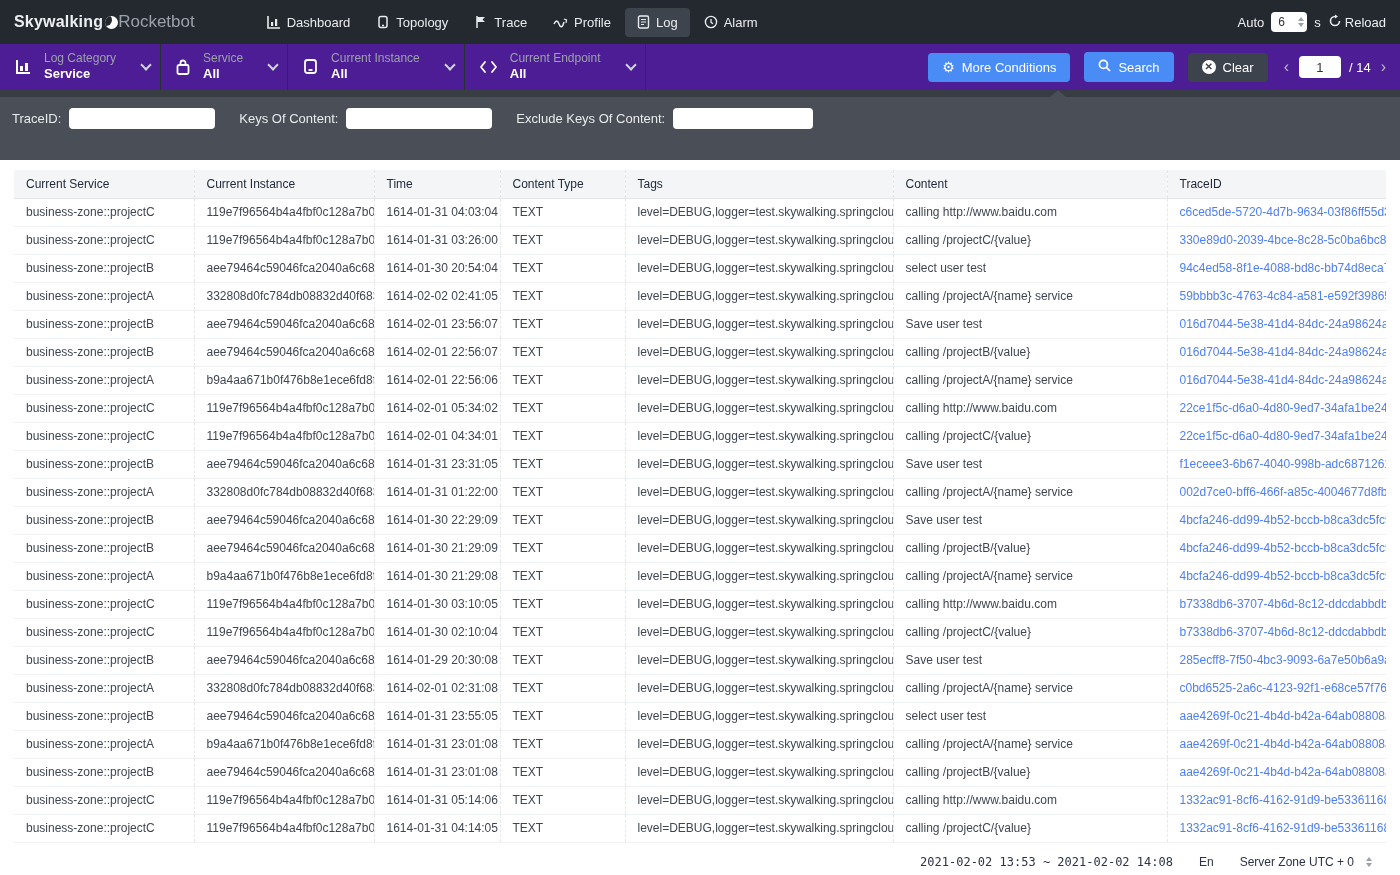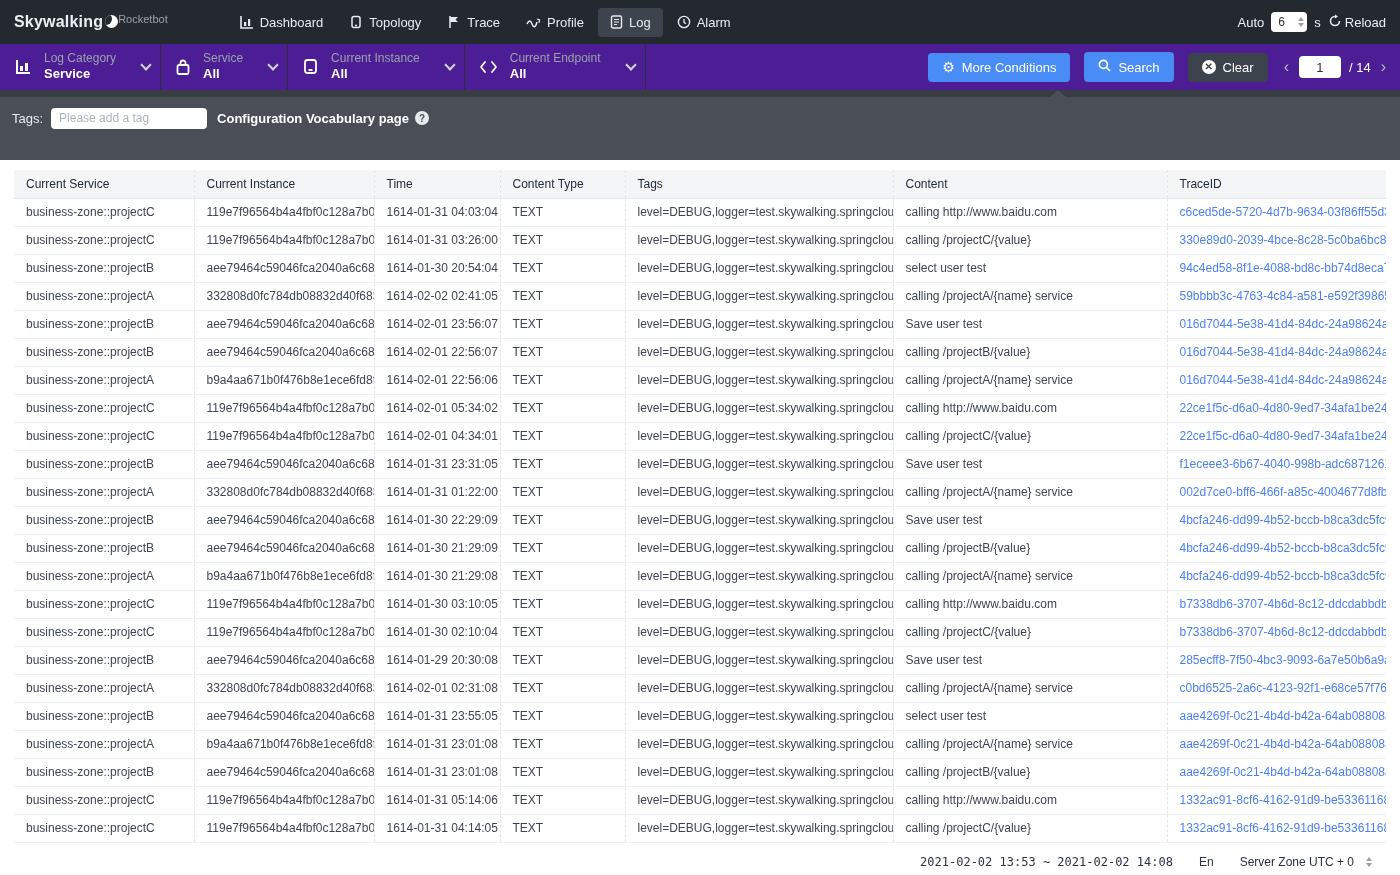--- a/index.html
+++ b/index.html
@@ -6,21 +6,21 @@
   html,body { width:1400px; height:875px; overflow:hidden; }
   body { font-family:"Liberation Sans", sans-serif; background:#fff; color:#3f4651; }
   .app { position:relative; width:1400px; height:875px; }
 
   
   .nav { height:44px; background:#242930; display:flex; align-items:center; padding:0 14px; color:#eceff2; }
   .logo { display:flex; justify-content:center; line-height:1.05; margin-right:60px; cursor:default; }
   .logo-top { display:flex; align-items:center; font-weight:bold; font-size:16px; letter-spacing:.2px; }
   .crescent { position:relative; width:13px; height:13px; margin-left:2px; border-radius:50%; background:#fff; overflow:hidden; display:inline-block; }
   .crescent::after { content:""; position:absolute; left:-5px; top:-2px; width:12px; height:12px; border-radius:50%; background:#242930; }
-  .logo-sub { font-size:11px; color:#9aa1a9; }
+  .logo-sub { font-size:17px; color:#9aa1a9; }
   .nav-items { display:flex; align-items:center; gap:2px; }
   .nav-item { display:flex; align-items:center; gap:6px; font-size:13px; padding:7px 12px; border-radius:4px; cursor:pointer; color:#e8ebee; }
   .nav-item.active { background:#3e444d; }
   .nav-item svg { display:block; }
   .nav-right { margin-left:auto; display:flex; align-items:center; gap:7px; font-size:13px; }
   .auto-input { width:36px; height:20px; background:#fff; border-radius:4px; display:flex; align-items:center; color:#333; font-size:12px; padding:0 3px 0 7px; }
   .auto-input .val { flex:1; }
   .stepper { display:flex; flex-direction:column; gap:2px; align-items:center; }
   .stepper i { width:0; height:0; border-left:3px solid transparent; border-right:3px solid transparent; display:block; }
   .stepper i.up { border-bottom:4px solid #9aa1a9; }
@@ -242,24 +242,26 @@
         <span class="page-input">1</span>
         <span>/ 14</span>
         <span class="arrow">›</span>
       </div>
     </div>
   </div>
 
   <div class="conditions">
     <span class="cond-caret"></span>
     <div class="cond-row">
-      <span class="cond-label">Tags:</span>
-      <input class="cond-input w-tags" placeholder="Please add a tag" style="">
-      <span class="vocab">Configuration Vocabulary page</span>
-      <span class="q-icon">?</span>
+      <span class="cond-label">TraceID:</span>
+      <input class="cond-input w-trace" value="" style="">
+      <span class="cond-label">Keys Of Content:</span>
+      <input class="cond-input w-keys" value="" style="">
+      <span class="cond-label">Exclude Keys Of Content:</span>
+      <input class="cond-input w-excl" value="" style="">
     </div>
   </div>
 
   <div class="table-wrap">
     <table>
       <colgroup>
         <col style="width:180px">
           <col style="width:180px">
           <col style="width:126px">
         <col style="width:125px">

